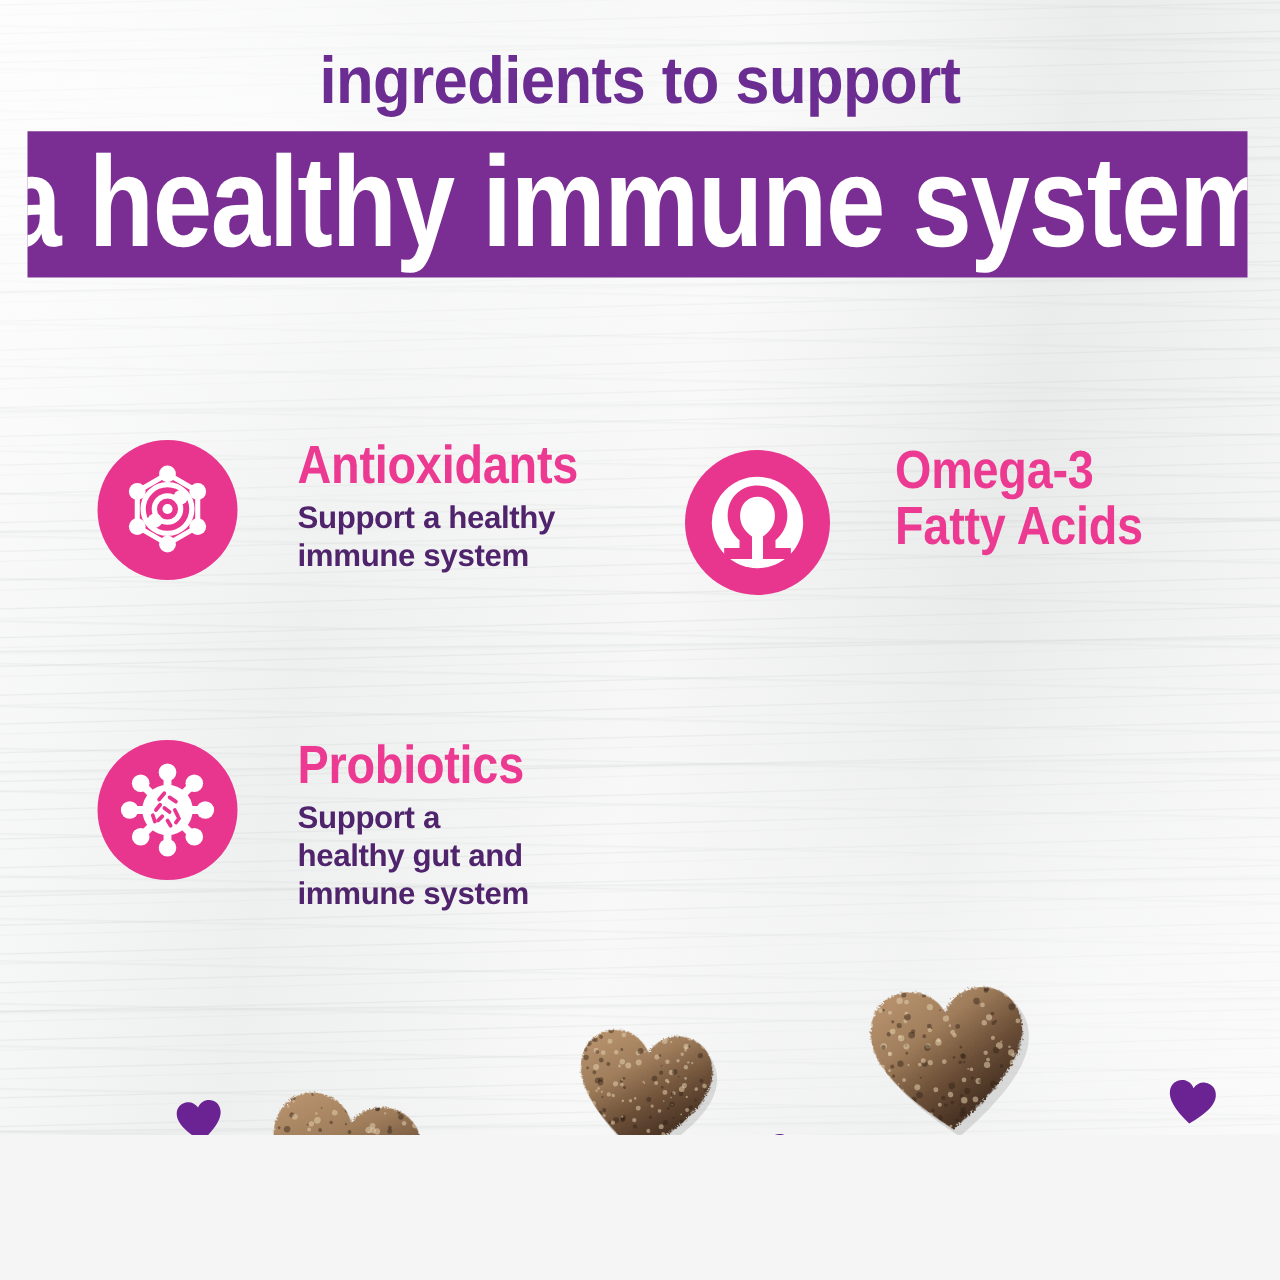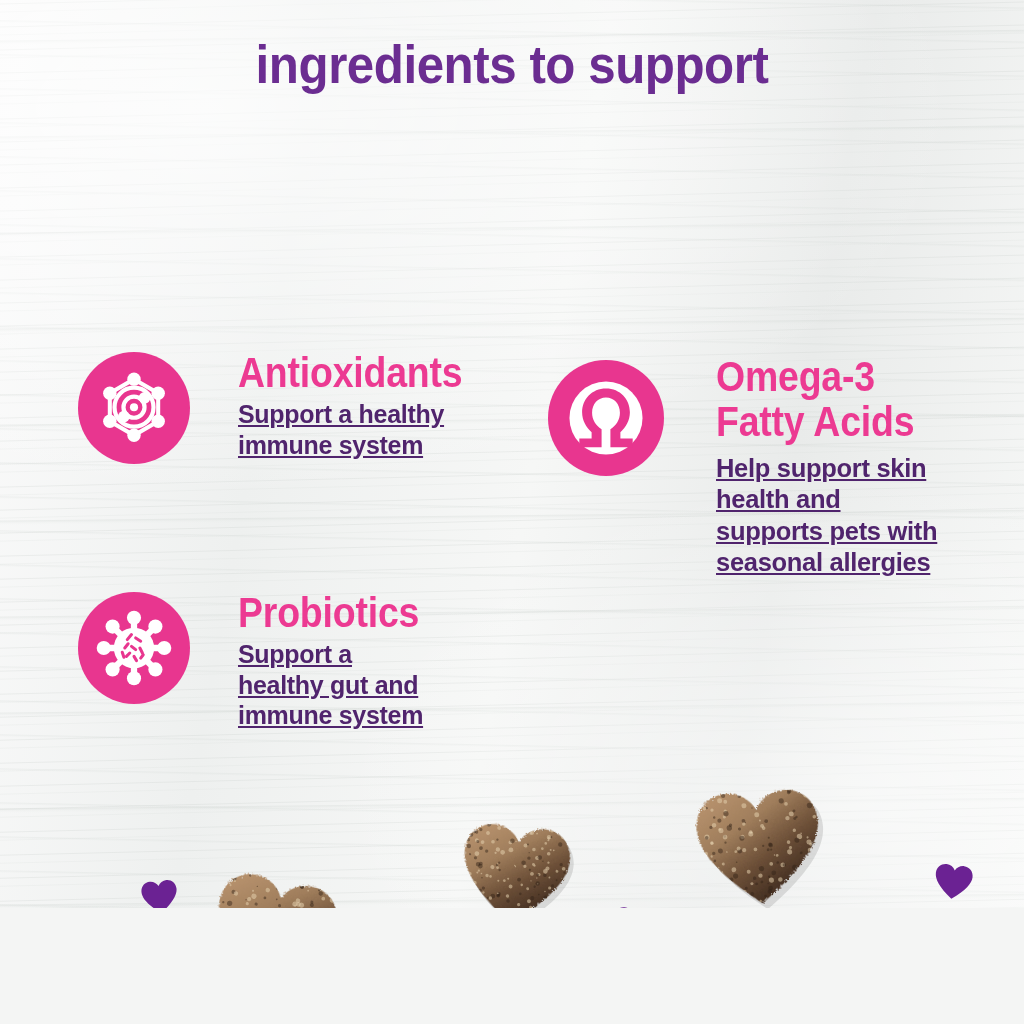--- a/index.html
+++ b/index.html
@@ -157,21 +157,20 @@
 
   .benefit-desc {
     font-family: "Liberation Sans", sans-serif;
     font-weight: bold;
     font-size: 25px;
     line-height: 1.22;
     color: #50246D;
     letter-spacing: -0.3px;
     margin: 0;
     white-space: pre-line;
-    text-decoration: underline;
   }
   .b-omega .benefit-desc { font-size: 25.5px; line-height: 1.24; }
 
   
   .treats {
     position: absolute;
     left: 0;
     top: 0;
     width: 1024px;
     height: 1024px;
@@ -184,20 +183,23 @@
 </head>
 <body>
 
 <div class="canvas">
 
   <div class="wood"></div>
   <div class="wood-sheen"></div>
 
   <div class="headline-top">ingredients to support</div>
 
+  <div class="band">
+    <div class="band-text">a healthy immune system</div>
+  </div>
 
   <div class="benefit b-antiox">
     <div class="icon-circle">
       <svg width="78" height="78" viewBox="0 0 100 100" aria-hidden="true">
         <g fill="none" stroke="#ffffff" stroke-width="5.2" stroke-linecap="round">
           <polygon points="50,13 81,31 81,67 50,85 19,67 19,31" fill="none"></polygon>
         </g>
         <g fill="#ffffff">
           <circle cx="50" cy="13" r="8.6"></circle>
           <circle cx="81" cy="31" r="8.6"></circle>
@@ -233,24 +235,20 @@
                  s12.0 5.6 12.0 13.1
                  c0 6.1 -3.2 10.9 -8.2 14.2
                  l0 15.6 l19.2 0 l0 -7.6 l-10.6 0 l0 -5.4
                  c4.6 -3.9 8.2 -9.9 8.2 -17.1
                  c0 -11.4 -8.4 -20.6 -20.6 -20.6 z" fill="#E8368F"></path>
       </svg>
     </div>
     <div class="benefit-text">
       <p class="benefit-title">Omega-3
 Fatty Acids</p>
-      <p class="benefit-desc">Help support skin
-health and
-supports pets with
-seasonal allergies</p>
     </div>
   </div>
 
   <div class="benefit b-probio">
     <div class="icon-circle">
       <svg width="84" height="84" viewBox="0 0 100 100" aria-hidden="true">
         <g stroke="#ffffff" stroke-width="7.5" stroke-linecap="round">
           <line x1="50" y1="50" x2="50" y2="16"></line>
           <line x1="50" y1="50" x2="74" y2="26"></line>
           <line x1="50" y1="50" x2="84" y2="50"></line>

